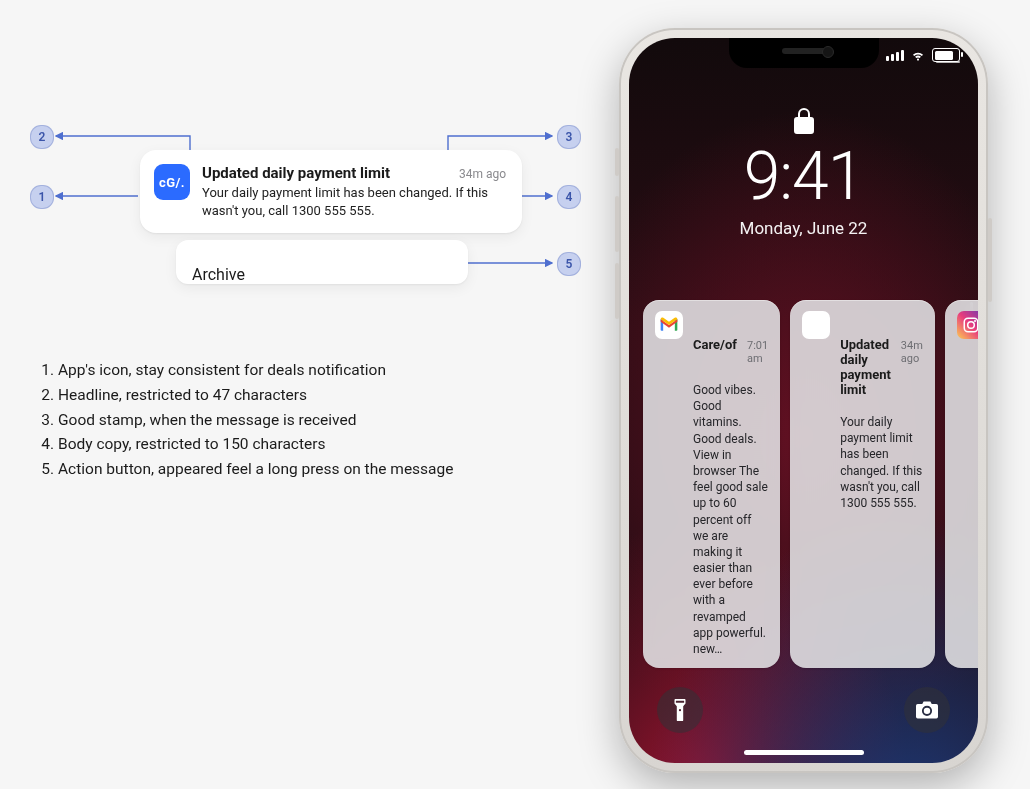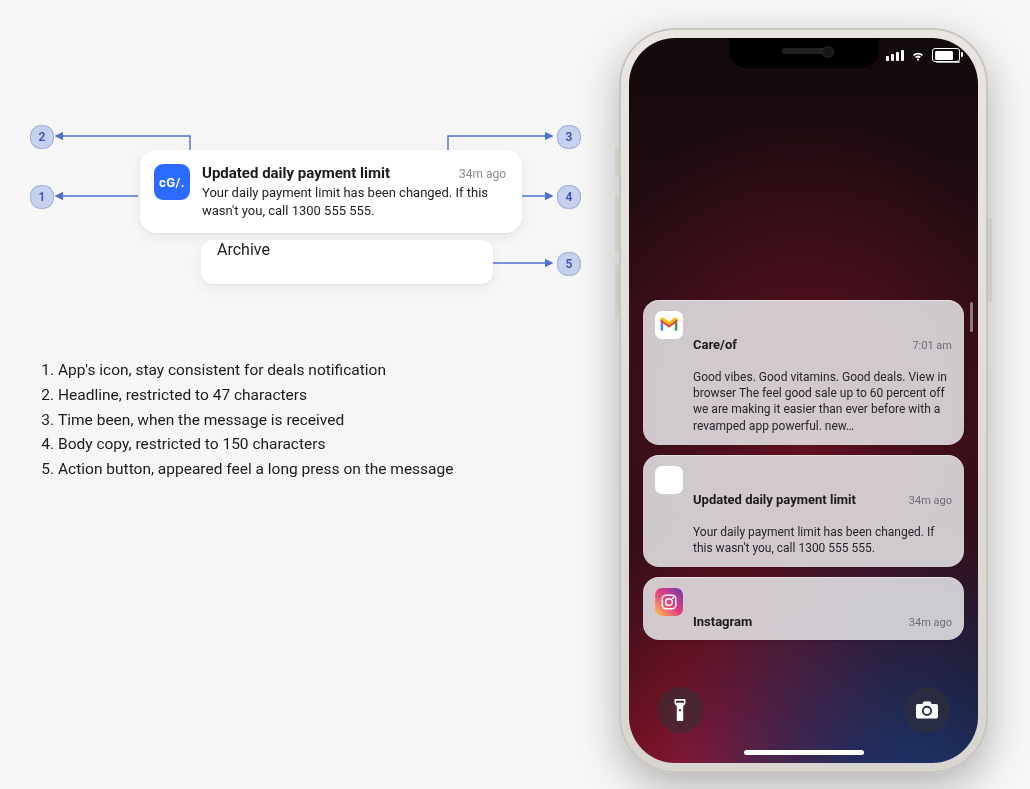--- a/index.html
+++ b/index.html
@@ -32,22 +32,22 @@
   .app-icon{flex:0 0 36px;height:36px;border-radius:9px;display:flex;align-items:center;justify-content:center;color:#fff;font-weight:700;font-size:13px;position:relative;}
   .ic-cgof{background:#2b6bff;}
   .ic-cgof span{letter-spacing:0.5px;}
   .notif-body{flex:1;min-width:0;}
   .notif-row{display:flex;align-items:baseline;justify-content:space-between;gap:12px;}
   .notif-title{font-weight:700;font-size:15px;white-space:nowrap;overflow:hidden;text-overflow:ellipsis;}
   .notif-ago{font-size:12px;color:var(--muted);white-space:nowrap;}
   .notif-text{font-size:13px;line-height:1.35;margin-top:2px;color:#222;}
 
   .action-card{
-    position:absolute;left:171px;top:120px;width:260px;height:44px;background:var(--card-bg);
-    border-radius:12px;display:flex;align-items:flex-start;padding:0 16px;
+    position:absolute;left:146px;top:120px;width:260px;height:44px;background:var(--card-bg);
+    border-radius:12px;display:flex;align-items:flex-end;padding:0 16px;
     box-shadow:0 1px 2px rgba(0,0,0,0.05),0 4px 14px rgba(0,0,0,0.06);
     font-size:16px;
   }
 
   .badge{position:absolute;width:22px;height:22px;border-radius:11px;background:var(--badge-bg);color:var(--badge-text);display:flex;align-items:center;justify-content:center;font-size:12px;font-weight:600;border:1px solid rgba(59,85,170,0.25);}
   .b1{left:0;top:65px;}
   .b2{left:0;top:5px;}
   .b3{left:527px;top:5px;}
   .b4{left:527px;top:65px;}
   .b5{left:527px;top:132px;}
@@ -96,21 +96,21 @@
   .batt{width:26px;height:12px;border:1.4px solid #fff;border-radius:3px;position:relative;}
   .batt::after{content:"";position:absolute;right:-4px;top:3px;width:2px;height:5px;background:#fff;border-radius:1px;}
   .batt .fill{position:absolute;top:1.5px;bottom:1.5px;left:1.5px;width:18px;background:#fff;border-radius:1.5px;}
   .control-hint{position:absolute;top:23px;right:18px;width:24px;height:2px;border-radius:1px;background:rgba(255,255,255,0.7);}
 
   .ls-header{position:absolute;top:70px;left:0;right:0;text-align:center;color:#fff;}
   .lock-icon{display:inline-block;margin-bottom:6px;}
   .time{font-size:66px;font-weight:300;letter-spacing:-1px;line-height:1;}
   .date{font-size:17px;margin-top:8px;font-weight:400;opacity:0.95;}
 
-  .notif-stack{position:absolute;top:262px;left:14px;right:14px;display:flex;flex-direction:column;gap:10px;}
+  .notif-stack{position:absolute;top:262px;left:14px;right:14px;display:flex;flex-direction:row;gap:10px;}
   .pn{
     background:var(--phone-card);backdrop-filter:blur(6px);border-radius:16px;
     padding:11px 12px;display:flex;gap:10px;color:var(--phone-card-text);
     box-shadow:0 1px 0 rgba(255,255,255,0.4) inset,0 1px 2px rgba(0,0,0,0.15);
   }
   .pn .pn-icon{flex:0 0 28px;height:28px;border-radius:7px;display:flex;align-items:center;justify-content:center;background:#fff;}
   .pn .pn-body{flex:1;min-width:0;}
   .pn-row{display:flex;justify-content:space-between;gap:10px;align-items:baseline;}
   .pn-app{font-weight:700;font-size:13px;}
   .pn-ago{font-size:11px;color:var(--phone-muted);margin-top:28px;}
@@ -174,21 +174,21 @@
       <div class="badge b2">2</div>
       <div class="badge b3">3</div>
       <div class="badge b4">4</div>
       <div class="badge b5">5</div>
     </div>
 
     <div class="legend">
       <ol>
         <li><b>App's icon</b><span>, stay consistent for deals notification</span></li>
         <li><b>Headline</b><span>, restricted to 47 characters</span></li>
-        <li><b>Time been</b><span>, when the message is received</span></li>
+        <li><b>Good stamp</b><span>, when the message is received</span></li>
         <li><b>Body copy</b><span>, restricted to 150 characters</span></li>
         <li><b>Action button</b><span>, appeared feel a long press on the message</span></li>
       </ol>
     </div>
   </div>
 
   <div class="phone-wrap">
     <div class="phone">
       <div class="side-btn-l1"></div>
       <div class="side-btn-l2"></div>
@@ -211,20 +211,29 @@
             <path d="M12 17.5a1.6 1.6 0 1 0 0-3.2 1.6 1.6 0 0 0 0 3.2Z" fill="#fff"></path>
             <path d="M4.4 8.5a12 12 0 0 1 15.2 0l-1.9 1.9a9.3 9.3 0 0 0-11.4 0L4.4 8.5Z" fill="#fff"></path>
             <path d="M7.6 11.6a7.1 7.1 0 0 1 8.8 0l-1.9 1.9a4.4 4.4 0 0 0-5 0l-1.9-1.9Z" fill="#fff"></path>
           </svg>
           <div class="batt">
               <div class="fill"></div>
             </div>
         </div>
         <div class="control-hint"></div>
 
+        <div class="ls-header">
+          <span class="lock-icon">
+            <svg width="20" height="26" viewBox="0 0 20 26">
+                <path fill="#fff" d="M10 0a6 6 0 0 0-6 6v3H3a3 3 0 0 0-3 3v11a3 3 0 0 0 3 3h14a3 3 0 0 0 3-3V12a3 3 0 0 0-3-3h-1V6a6 6 0 0 0-6-6Zm-4 6a4 4 0 1 1 8 0v3H6V6Z"></path>
+              </svg>
+          </span>
+          <div class="time">9:41</div>
+          <div class="date">Monday, June 22</div>
+        </div>
 
         <div class="scroll-ind"></div>
 
         <div class="notif-stack">
 
           <div class="pn">
             <div class="pn-icon ic-gmail">
               <svg width="20" height="16" viewBox="0 0 24 18">
                 <path d="M2 2h3v14H3a1 1 0 0 1-1-1V2Z" fill="#4285F4"></path>
                 <path d="M22 2h-3v14h2a1 1 0 0 0 1-1V2Z" fill="#34A853"></path>

